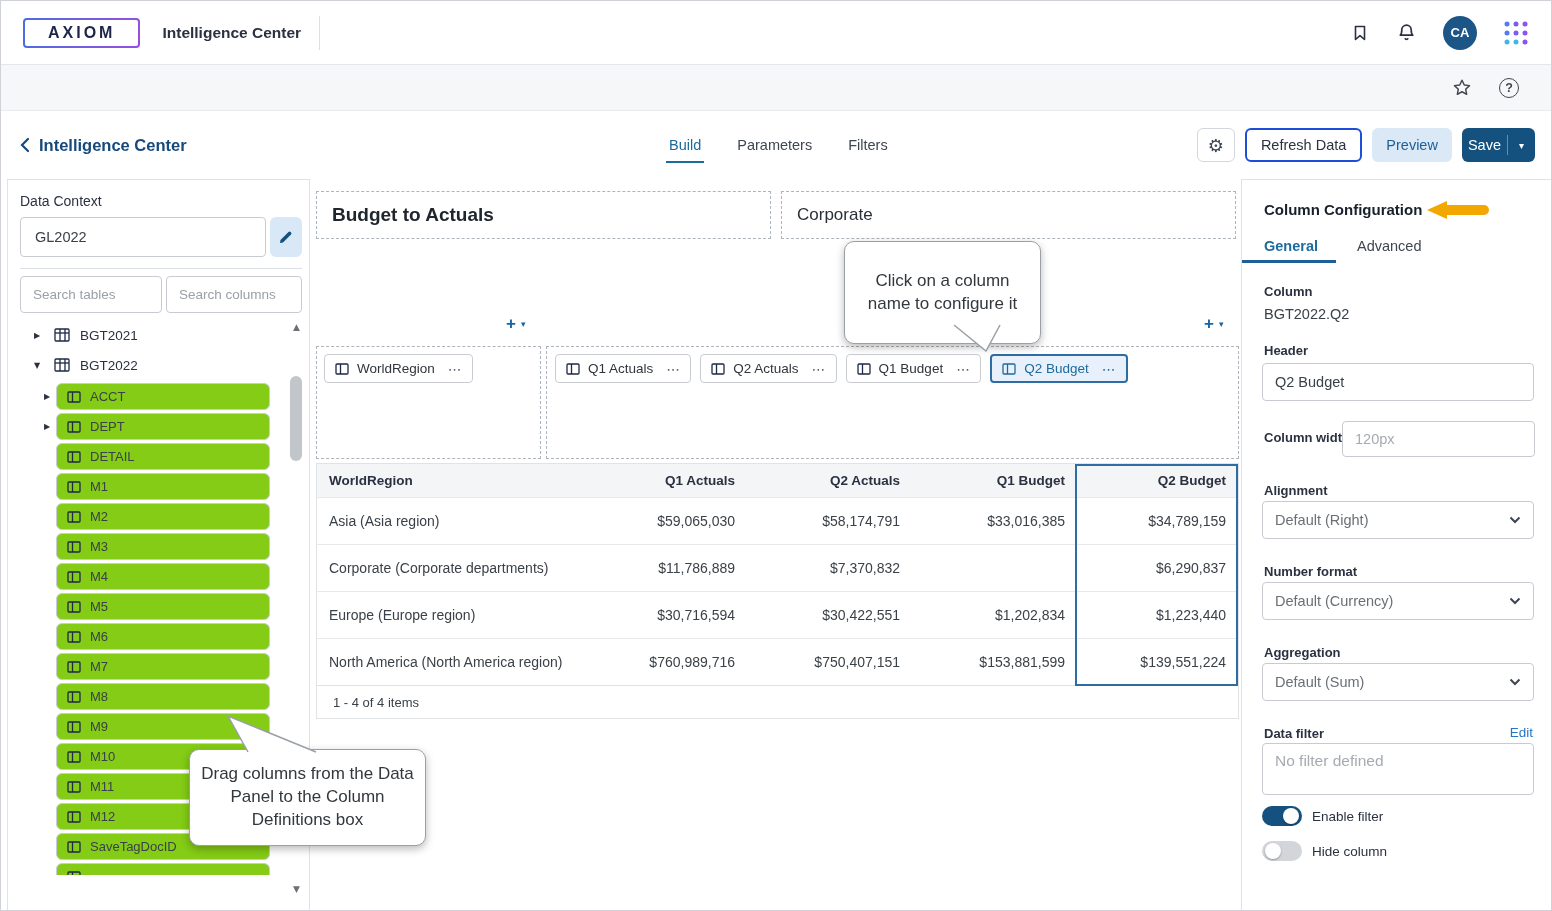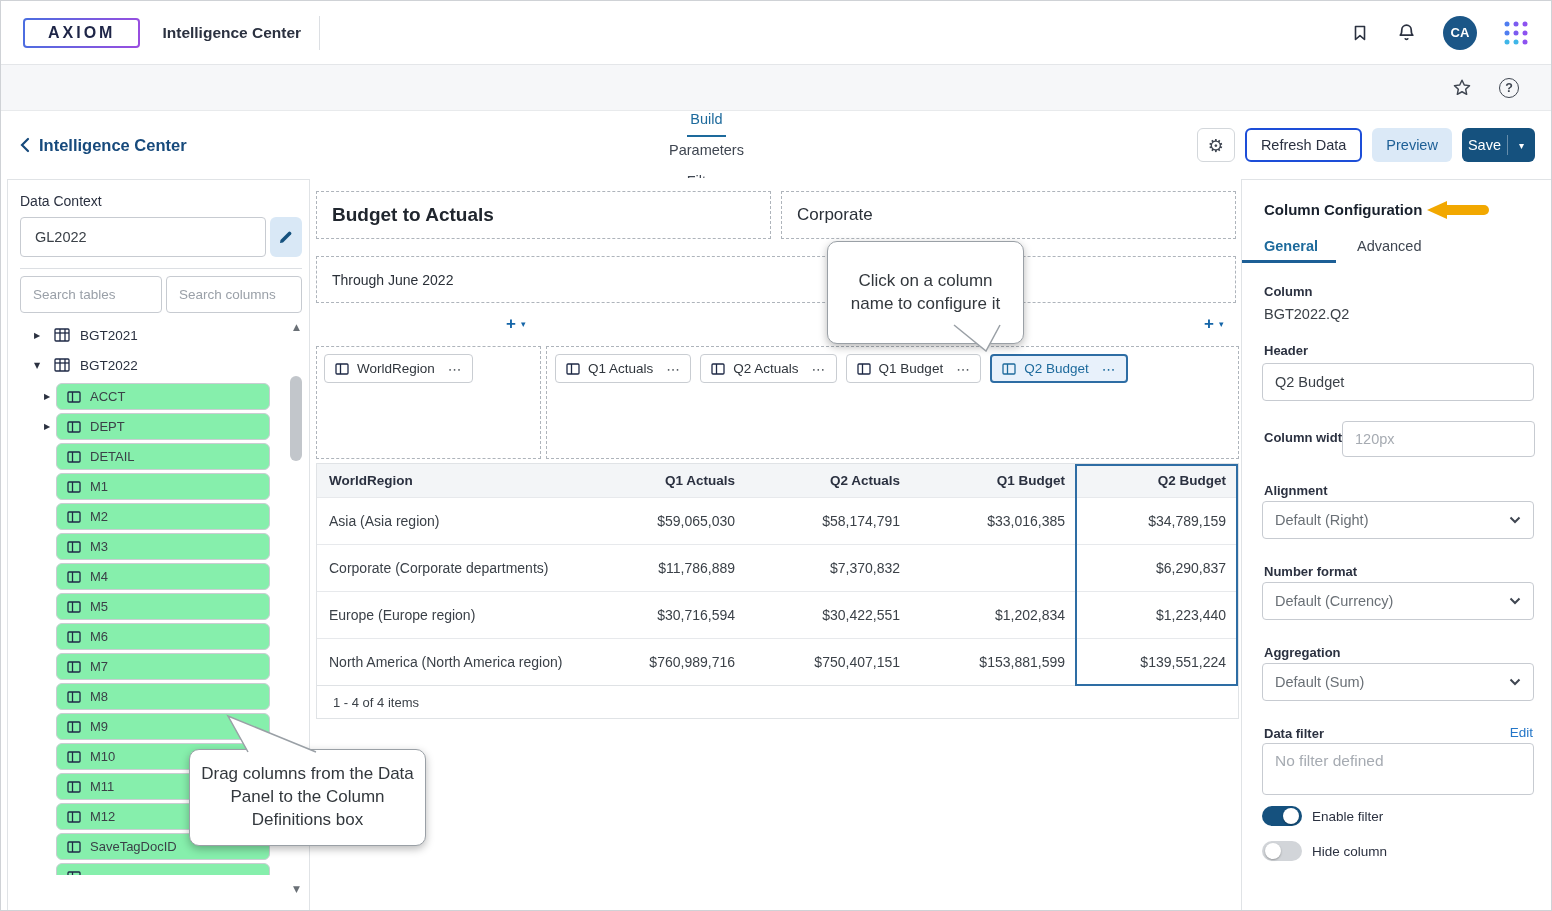--- a/index.html
+++ b/index.html
@@ -24,21 +24,21 @@
   
   .utilbar{position:absolute;top:64px;left:0;right:0;height:46px;background:#f6f7f9;border-bottom:1px solid #e8eaec;
            display:flex;align-items:center;justify-content:flex-end;gap:26px;padding-right:32px;}
   .help-circle{width:20px;height:20px;border-radius:50%;border:1.7px solid #3f4651;color:#3f4651;font-size:12.5px;
                font-weight:bold;display:flex;align-items:center;justify-content:center;}
 
   
   .pagehead{position:absolute;top:110px;left:0;right:0;height:68px;background:#fff;}
   .back-link{position:absolute;left:18px;top:0;height:68px;display:flex;align-items:center;gap:8px;cursor:pointer;}
   .back-link span{font-size:16.5px;font-weight:600;color:#174a7c;}
-  .tabs{position:absolute;left:668px;top:0;height:68px;display:flex;align-items:center;gap:15px;flex-direction:column;}
+  .tabs{position:absolute;left:668px;top:0;height:68px;display:flex;align-items:center;gap:36px;}
   .tab{position:relative;font-size:14.5px;color:#3f4651;cursor:pointer;}
   .tab.active{color:#1d6a9c;}
   .tab.active::after{content:"";position:absolute;left:-3px;right:-3px;bottom:-10px;height:2.5px;background:#1d6a9c;}
   .head-actions{position:absolute;right:16px;top:17px;display:flex;gap:10px;align-items:center;}
   .gear-btn{width:38px;height:34px;border:1px solid #d3d7db;border-radius:6px;background:#fff;display:flex;
             align-items:center;justify-content:center;font-size:18px;color:#3f4651;cursor:pointer;
             font-family:"DejaVu Sans",sans-serif;}
   .btn{height:34px;border-radius:6px;font-size:14.5px;display:flex;align-items:center;padding:0 14px;cursor:pointer;border:none;}
   .btn-outline{background:#fff;border:2px solid #1d4ed8;color:#2b3140;}
   .btn-soft{background:#dbe9f7;color:#1d5f96;font-weight:500;}
@@ -62,21 +62,21 @@
   .st{left:12px;width:142px;} .sc{left:158px;width:136px;}
   .tree{position:absolute;left:0;top:140px;width:276px;bottom:0;overflow:hidden;}
   .tree-table-row{height:30px;display:flex;align-items:center;cursor:pointer;}
   .tw-arrow{width:10px;margin-left:26px;font-size:8px;color:#2b3140;font-family:"DejaVu Sans",sans-serif;}
   .tw-icon{margin-left:10px;display:flex;}
   .tree-table-row .t-label{margin-left:10px;font-size:13.5px;color:#2b3140;}
   .tree-chips{margin-top:3px;}
   .chip-row{position:relative;height:30px;}
   .c-arrow{position:absolute;left:36px;top:9px;font-size:8px;color:#2b3140;font-family:"DejaVu Sans",sans-serif;}
   .tree-chip{position:absolute;left:48px;top:0;width:214px;height:27px;border:1px solid #c9cdd2;border-radius:6px;
-             background:#86efac;display:flex;align-items:center;padding-left:10px;gap:9px;cursor:grab;color:#1e2945;}
+             background:#84cc16;display:flex;align-items:center;padding-left:10px;gap:9px;cursor:grab;color:#1e2945;}
   .tree-chip .t-label{font-size:13px;color:#3b4148;}
   .clip-wrap{position:relative;height:12px;overflow:hidden;}
   .sb-scroll-up{position:absolute;right:9px;top:142px;font-size:9px;color:#6a7076;font-family:"DejaVu Sans",sans-serif;cursor:pointer;}
   .sb-thumb{position:absolute;right:7px;top:196px;width:12px;height:85px;background:#c2c6cb;border-radius:6px;cursor:pointer;}
   .sb-scroll-down{position:absolute;right:9px;top:704px;font-size:9px;color:#6a7076;font-family:"DejaVu Sans",sans-serif;cursor:pointer;}
 
   
   .main{position:absolute;left:310px;top:177px;width:930px;height:734px;background:#fff;}
   .dashed{position:absolute;border:1px dashed #aeb4bb;background:#fff;display:flex;align-items:center;}
   .box-title{left:5px;top:13px;width:455px;height:48px;padding-left:15px;}
@@ -110,21 +110,21 @@
   .c3{width:165px;justify-content:flex-end;padding-right:12px;}
   .c4{flex:1;justify-content:flex-end;padding-right:12px;}
   .g-pager{display:flex;align-items:center;height:33px;border-top:1px solid #dfe2e5;padding-left:16px;
            font-size:13px;color:#3b4148;}
   .sel-col{position:absolute;left:758px;top:0;width:163px;height:222px;border:2px solid #2e6da4;pointer-events:none;}
 
   
   .tip{position:absolute;background:#fff;border:1px solid #9aa0a6;border-radius:10px;
        box-shadow:0 3px 8px rgba(0,0,0,.28);display:flex;align-items:center;justify-content:center;
        text-align:center;font-size:17px;color:#33383d;line-height:1.35;z-index:50;padding:6px 10px;}
-  .tip-config{left:516px;top:63px;width:197px;height:103px;}
+  .tip-config{left:533px;top:63px;width:197px;height:103px;}
   .tail{position:absolute;z-index:51;}
   .tip-drag{left:188px;top:748px;width:237px;height:97px;}
 
   
   .rpanel{position:absolute;left:1240px;top:178px;width:312px;height:733px;background:#fff;
           border-left:1px solid #e0e3e6;border-top:1px solid #e0e3e6;}
   .rp-title{position:absolute;left:22px;top:21px;font-size:15px;font-weight:bold;color:#18202c;}
   .note-arrow{position:absolute;left:185px;top:21px;display:flex;align-items:center;}
   .na-tip{width:0;height:0;border-right:20px solid #f2a800;border-top:9px solid transparent;border-bottom:9px solid transparent;}
   .na-body{width:42px;height:10px;background:#f2a800;border-radius:0 5px 5px 0;}
@@ -428,23 +428,20 @@
     <span class="sb-scroll-down">▼</span>
   </div>
 
   <div class="main">
     <div class="dashed box-title">
       <span>Budget to Actuals</span>
     </div>
     <div class="dashed box-corp">
       <span>Corporate</span>
     </div>
-    <div class="dashed box-sub">
-      <span>Through June 2022</span>
-    </div>
 
     <div class="plus-ctrl pc-left">
       <span class="plus">+</span>
       <span class="pc-caret">▾</span>
     </div>
     <div class="plus-ctrl pc-right">
       <span class="plus">+</span>
       <span class="pc-caret">▾</span>
     </div>
 

